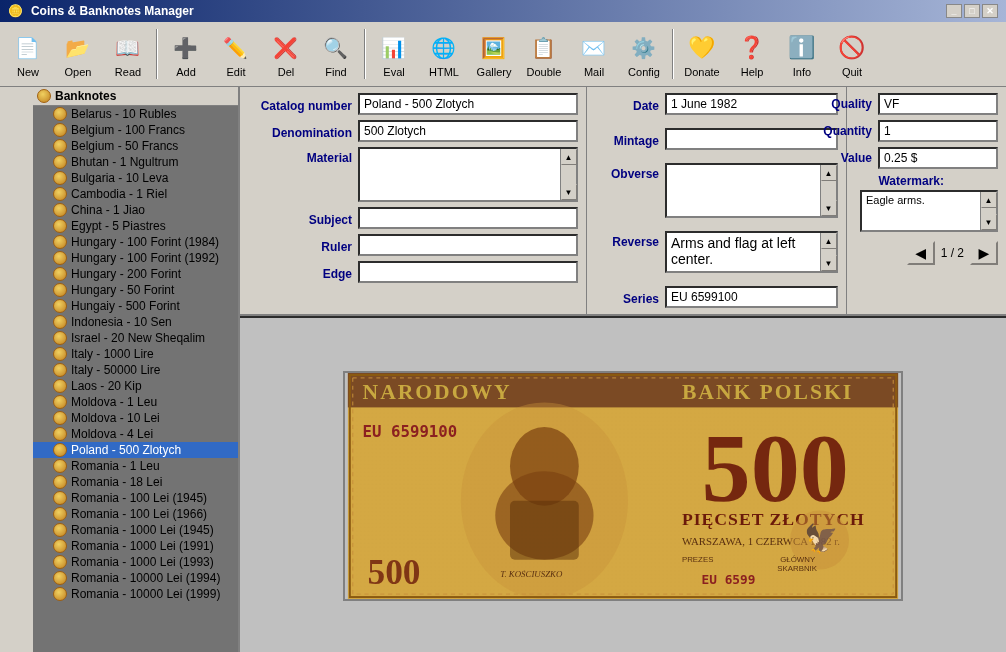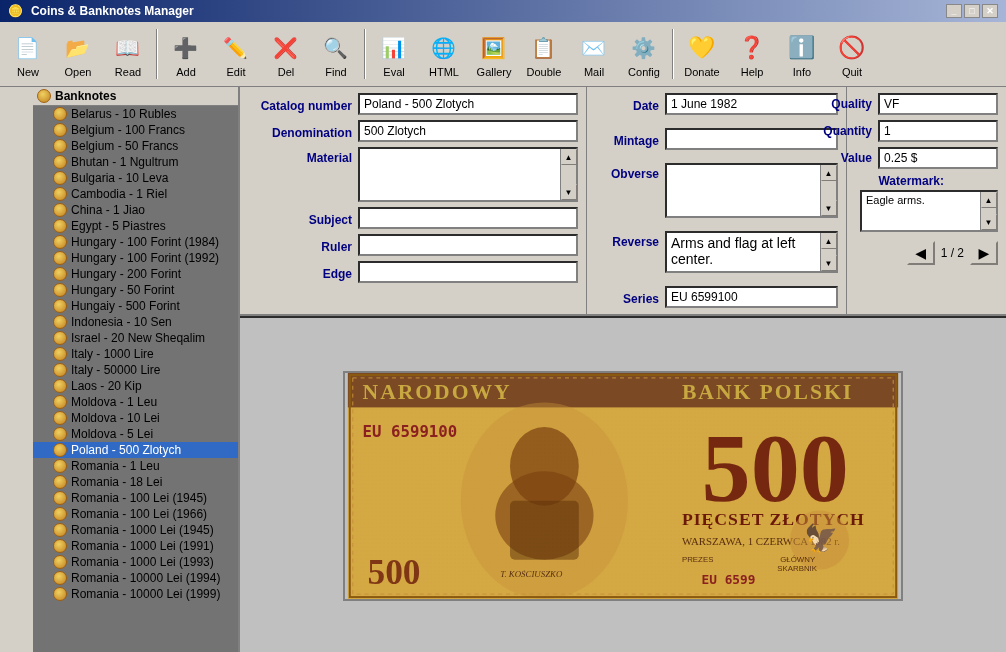--- a/index.html
+++ b/index.html
@@ -402,21 +402,21 @@
         <div class="sidebar-item">
           <div class="coin-icon"></div>
           <span>Moldova - 1 Leu</span>
         </div>
         <div class="sidebar-item">
           <div class="coin-icon"></div>
           <span>Moldova - 10 Lei</span>
         </div>
         <div class="sidebar-item">
           <div class="coin-icon"></div>
-          <span>Moldova - 5 Lei</span>
+          <span>Moldova - 4 Lei</span>
         </div>
         <div class="sidebar-item selected">
           <div class="coin-icon"></div>
           <span>Poland - 500 Zlotych</span>
         </div>
         <div class="sidebar-item">
           <div class="coin-icon"></div>
           <span>Romania - 1 Leu</span>
         </div>
         <div class="sidebar-item">

